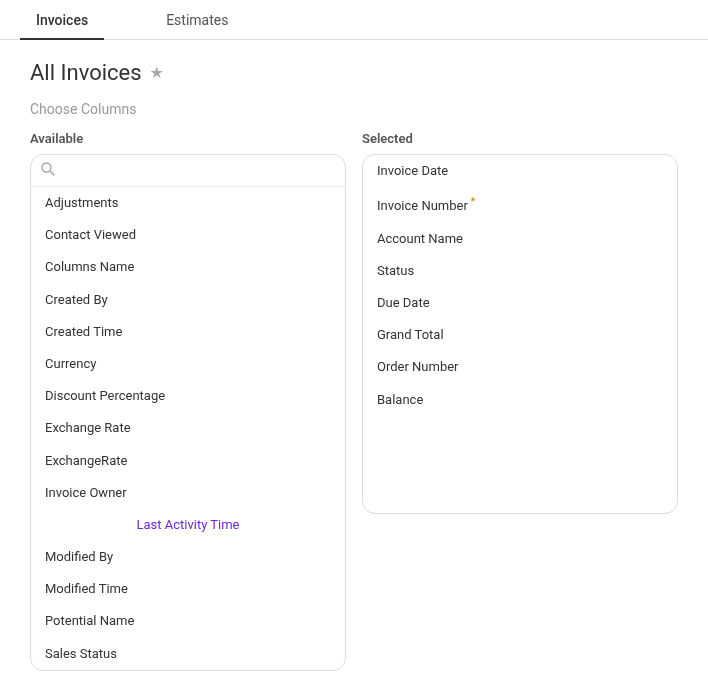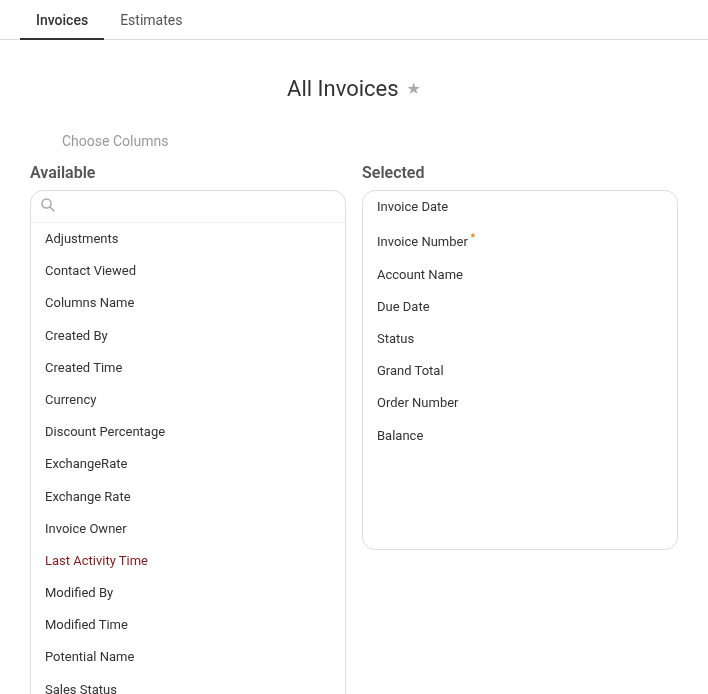--- a/index.html
+++ b/index.html
@@ -10,21 +10,22 @@
       font-size: 14px;
       width: 708px;
       min-height: 694px;
     }
 
     
     .nav-tabs {
       display: flex;
       border-bottom: 1px solid #ddd;
       padding: 0 20px;
-      margin-bottom: 16px;
+      margin-bottom: 0;
+      gap: 46px;
     }
     .nav-tab {
       padding: 12px 16px 10px;
       cursor: pointer;
       color: #555;
       font-size: 14px;
       border-bottom: 2px solid transparent;
       margin-bottom: -1px;
     }
     .nav-tab.active {
@@ -36,54 +37,52 @@
     
     .page-content {
       padding: 20px 30px;
     }
 
     
     .page-title-row {
       display: flex;
       align-items: center;
       gap: 8px;
-      margin-bottom: 32px;
-      justify-content: center;
+      margin-bottom: 16px;
     }
     .page-title {
       font-size: 22px;
       font-weight: 400;
       color: #333;
     }
     .star-icon {
       color: #aaa;
       font-size: 16px;
       cursor: pointer;
     }
 
     
     .section-label {
       font-size: 14px;
       color: #999;
       margin-bottom: 14px;
-      margin-left: 32px;
     }
 
     
     .columns-layout {
       display: flex;
       gap: 16px;
     }
 
     
     .column-panel {
       flex: 1;
     }
     .column-panel-header {
-      font-size: 16px;
+      font-size: 13px;
       font-weight: 600;
       color: #555;
       margin-bottom: 8px;
     }
     .column-panel-box {
       border: 1px solid #ddd;
       border-radius: 13px;
       min-height: 360px;
       overflow: hidden;
     }
@@ -112,21 +111,22 @@
 
     
     .list-item {
       padding: 7px 14px;
       font-size: 13px;
       color: #333;
       cursor: pointer;
       line-height: 1.4;
     }
     .list-item.highlighted {
-      color: #7f1d1d;
+      color: #6d28d9;
+      text-align: center;
     }
     .list-item .required-star {
       color: #e07b00;
       font-size: 11px;
       vertical-align: super;
     }
   </style>
 </head>
 <body>
 
@@ -160,41 +160,41 @@
           <input class="search-input" type="text" style="">
         </div>
         <div id="available-list">
             <div class="list-item">Adjustments</div>
             <div class="list-item">Contact Viewed</div>
             <div class="list-item">Columns Name</div>
             <div class="list-item">Created By</div>
             <div class="list-item">Created Time</div>
             <div class="list-item">Currency</div>
             <div class="list-item">Discount Percentage</div>
+            <div class="list-item">Exchange Rate</div>
             <div class="list-item">ExchangeRate</div>
-            <div class="list-item">Exchange Rate</div>
             <div class="list-item">Invoice Owner</div>
             <div class="list-item highlighted">Last Activity Time</div>
             <div class="list-item">Modified By</div>
             <div class="list-item">Modified Time</div>
             <div class="list-item">Potential Name</div>
             <div class="list-item">Sales Status</div>
           </div>
       </div>
     </div>
 
     <div class="column-panel">
       <div class="column-panel-header">Selected</div>
       <div class="column-panel-box">
         <div id="selected-list">
             <div class="list-item">Invoice Date</div>
             <div class="list-item">Invoice Number<sup class="required-star"> *</sup></div>
             <div class="list-item">Account Name</div>
+            <div class="list-item">Status</div>
             <div class="list-item">Due Date</div>
-            <div class="list-item">Status</div>
             <div class="list-item">Grand Total</div>
             <div class="list-item">Order Number</div>
             <div class="list-item">Balance</div>
           </div>
       </div>
     </div>
 
   </div>
 
 </div>

